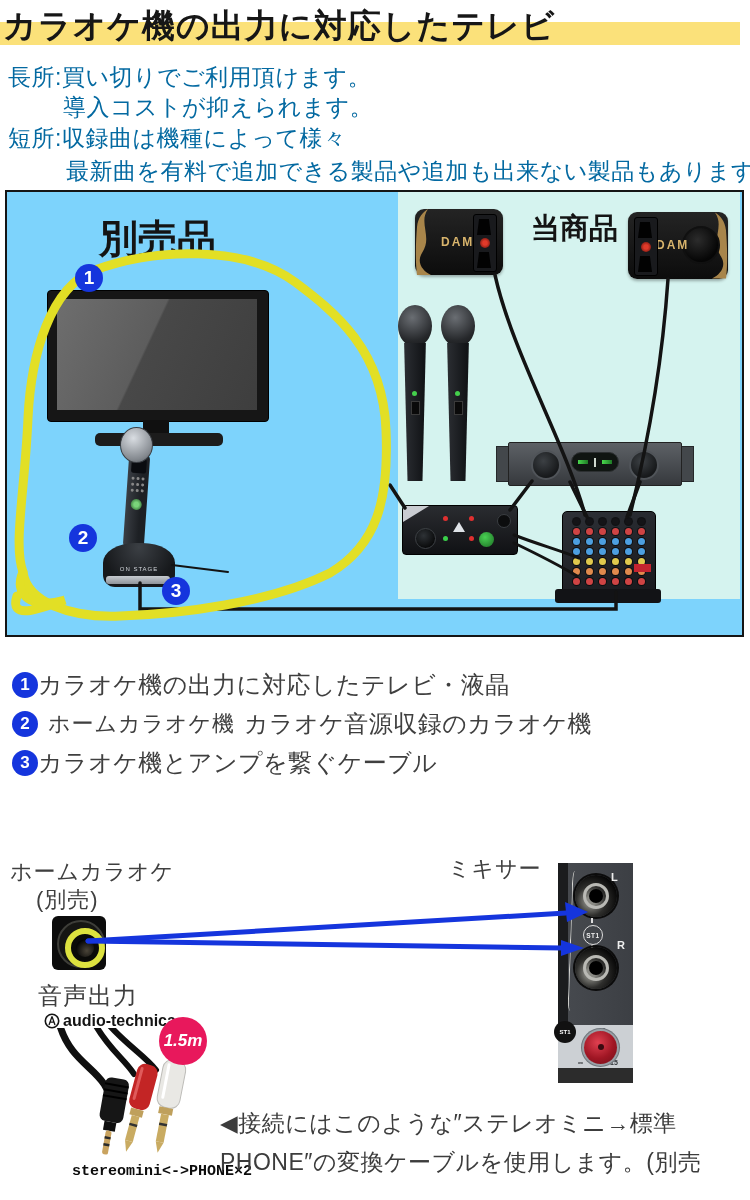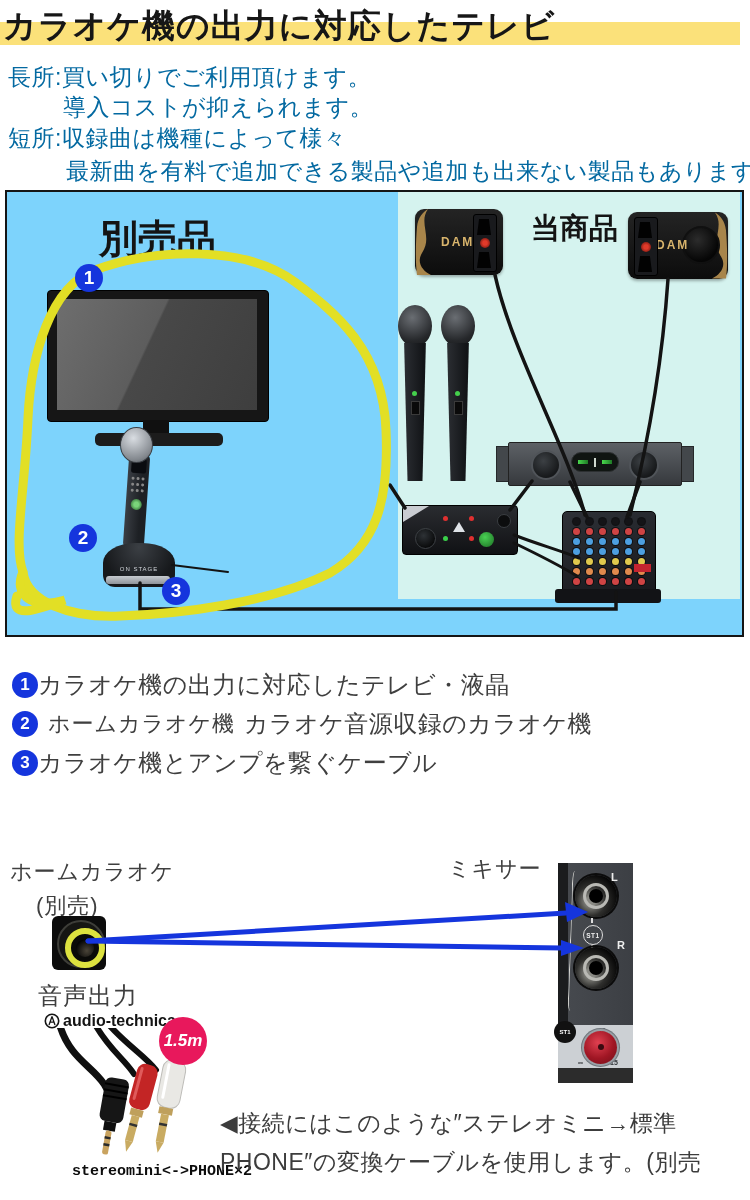--- a/index.html
+++ b/index.html
@@ -290,21 +290,21 @@
       <div class="legend-desc">カラオケ音源収録のカラオケ機</div>
     </div>
     <div class="legend-row">
       <div class="legend-circle" style="background:#1535dd;">3</div>
       <div class="legend-desc">カラオケ機とアンプを繋ぐケーブル</div>
     </div>
   </div>
 
 
   <div class="abs conn-label" style="left:10px;top:857px;">ホームカラオケ</div>
-  <div class="abs conn-label" style="left:36px;top:885px;margin-top:6px;">(別売)</div>
+  <div class="abs conn-label" style="left:36px;top:885px;">(別売)</div>
 
   <div class="abs" id="jack-img">
     <div class="ring-outer">
         <div class="ring-yellow">
           <div class="ring-hole"></div>
         </div>
       </div>
   </div>
 
   <div class="abs conn-label" style="left:448px;top:854px;">ミキサー</div>

